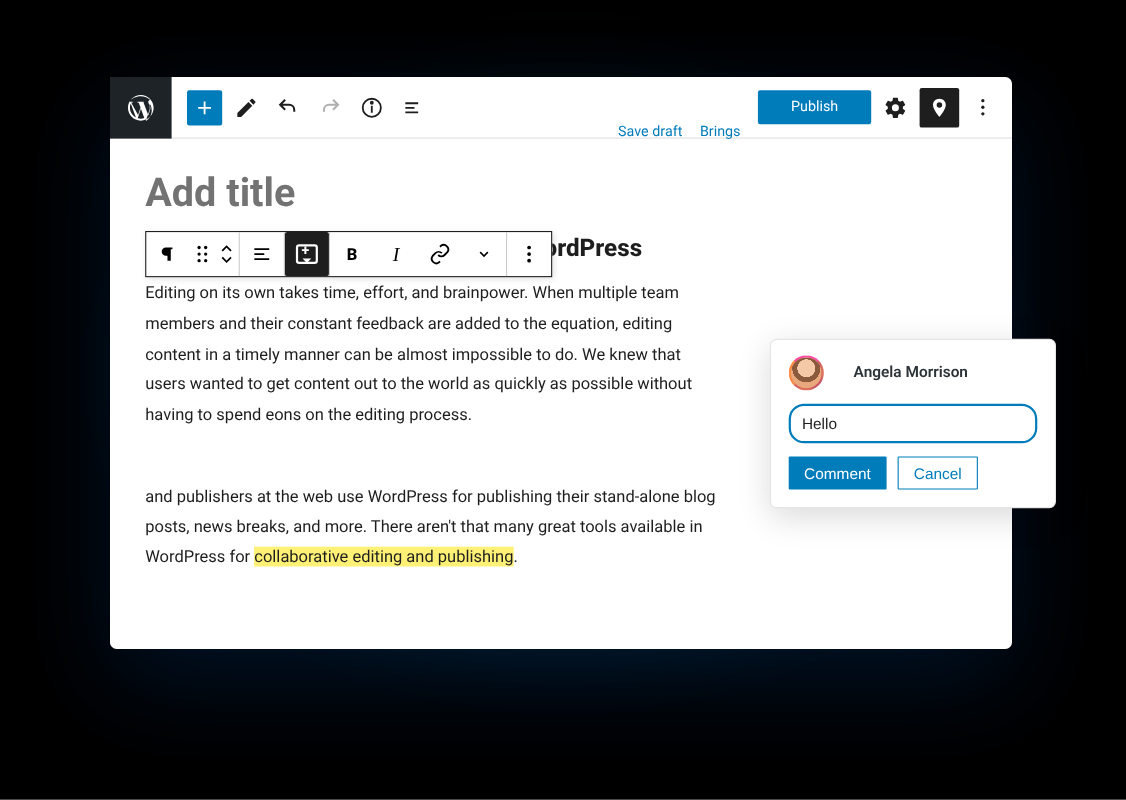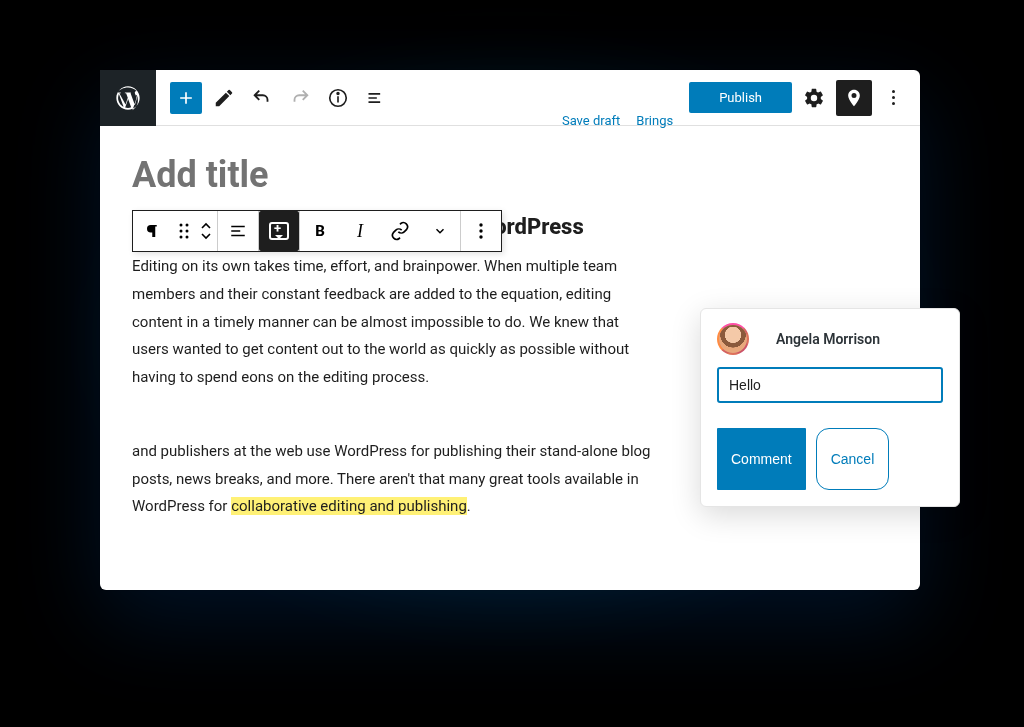--- a/index.html
+++ b/index.html
@@ -95,26 +95,26 @@
       position:absolute; top:238px; right:-40px; width:260px;
       background:#fff; border:1px solid #e5e5e5; border-radius:6px;
       box-shadow: 0 8px 30px rgba(0,0,0,0.15);
       padding:14px 16px 16px;
     }
     .c-head { display:flex; align-items:center; gap:10px; margin-bottom:12px;}
     .avatar { width:32px; height:32px; border-radius:50%; background: linear-gradient(135deg,#e67e55,#c74d6b); border:2px solid #f0a; border-color:#ff4da6 transparent transparent #ff8c42; overflow:hidden;}
     .avatar-inner{width:100%;height:100%;background:radial-gradient(circle at 50% 35%, #f4c9a8 35%, #8b5a3c 36% 55%, transparent 56%), #e8a87c;}
     .c-name { font-size:14px; font-weight:600; color:#2c3338;margin-left:17px;}
     .c-input {
-      width:100%; border:2px solid #007cba; border-radius:3px; padding:8px 10px;
-      font-size:14px; color:#1e1e1e; outline:none; margin-bottom:25px;
+      width:100%; border:2px solid #007cba; border-radius:14px; padding:8px 10px;
+      font-size:14px; color:#1e1e1e; outline:none; margin-bottom:12px;
     }
     .c-actions { display:flex; gap:10px;}
     .c-primary { background:#007cba; color:#fff; border:none; padding:7px 14px; border-radius:1px; font-size:14px; cursor:pointer;}
-    .c-secondary { background:#fff; color:#007cba; border:1px solid #007cba; padding:22px 14px; border-radius:13px; font-size:14px; cursor:pointer;}
+    .c-secondary { background:#fff; color:#007cba; border:1px solid #007cba; padding:6px 14px; border-radius:1px; font-size:14px; cursor:pointer;}
     svg { display:block; }
   </style>
 </head>
 <body>
 
 <div class="glow"></div>
 
 <div class="window">
 
   <div class="topbar">

